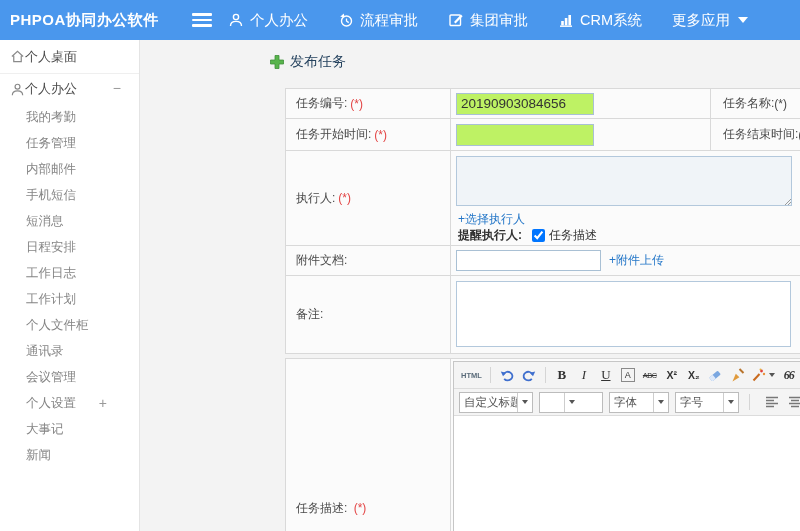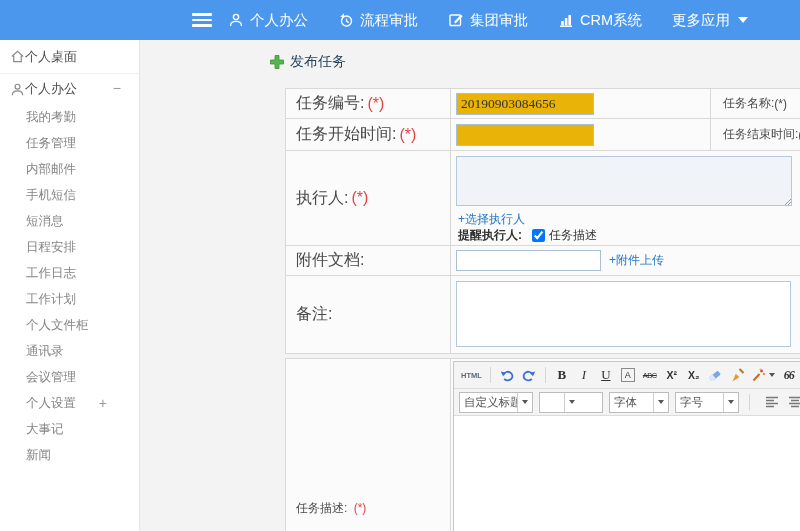--- a/index.html
+++ b/index.html
@@ -25,26 +25,26 @@
   .toggle.plus { right:32px; }
   .side-sub .toggle { top:5px; }
 
   
   .page-title { position:absolute; left:290px; top:53px; font-size:14px; font-weight:normal; color:#25425e; }
   .plus-icon { position:absolute; left:270px; top:55px; }
 
   .form-table { position:absolute; left:285px; top:88px; width:590px; background:#fbfbfb; border:1px solid #d9d9d9; }
   .frow { display:flex; border-bottom:1px solid #d9d9d9; }
   .frow:last-child { border-bottom:none; }
-  .flabel { width:165px; border-right:1px solid #d9d9d9; display:flex; align-items:center; padding-left:10px; font-size:16px; color:#4a4a4a; flex-shrink:0; }
+  .flabel { width:165px; border-right:1px solid #d9d9d9; display:flex; align-items:center; padding-left:10px; font-size:12px; color:#4a4a4a; flex-shrink:0; }
   .flabel .req { color:#e34545; margin-left:3px; }
   .ffield { width:260px; border-right:1px solid #d9d9d9; display:flex; align-items:center; flex-shrink:0; }
   .flabel2 { width:165px; display:flex; align-items:center; padding-left:12px; font-size:12px; color:#4a4a4a; flex-shrink:0; }
   .fwide { flex:1; position:relative; }
-  .txt-input { height:22px; width:138px; margin-left:5px; border:1px solid #a9c0d4; background:#eab308; font-size:13.5px; padding:0 4px; color:#333; font-family:Liberation Serif, serif; }
+  .txt-input { height:22px; width:138px; margin-left:5px; border:1px solid #a9c0d4; background:#bef264; font-size:13.5px; padding:0 4px; color:#333; font-family:Liberation Sans, sans-serif; }
   .r1 { height:30px; } .r2 { height:32px; } .r3 { height:95px; } .r4 { height:30px; } .r5 { height:77px; }
 
   .exec-area { position:absolute; left:5px; top:5px; width:336px; height:50px; background:#f0f4f8; border:1px solid #b3c8dc; resize:none; }
   .grip { position:absolute; left:333px; top:47px; }
   .link { font-size:12px; color:#2577c8; text-decoration:none; cursor:pointer; }
   .choose-link { position:absolute; left:7px; top:60px; }
   .remind-row { position:absolute; left:7px; top:76px; display:flex; align-items:center; font-size:12px; color:#333; }
   .remind-row b { font-weight:bold; }
   .remind-row input { margin:0 4px 0 10px; width:13px; height:13px; }
   .attach-input { height:21px; width:145px; margin-left:5px; border:1px solid #a9c0d4; background:#fff; }
@@ -77,20 +77,21 @@
   .align-group { display:flex; gap:3px; margin-left:6px; }
   .ed-content { height:160px; background:#fff; }
   svg { display:block; }
 </style>
 </head>
 <body>
 
 <div class="screen">
 
   <div class="topbar">
+    <div class="logo">PHPOA协同办公软件</div>
     <div class="hamburger">
         <i></i>
         <i></i>
         <i></i>
       </div>
     <div class="topnav">
       <div class="nav-item">
         <span>
           <svg width="16" height="16" viewBox="0 0 16 16">
               <circle cx="8" cy="5" r="2.6" fill="none" stroke="#fff" stroke-width="1.4"></circle>

